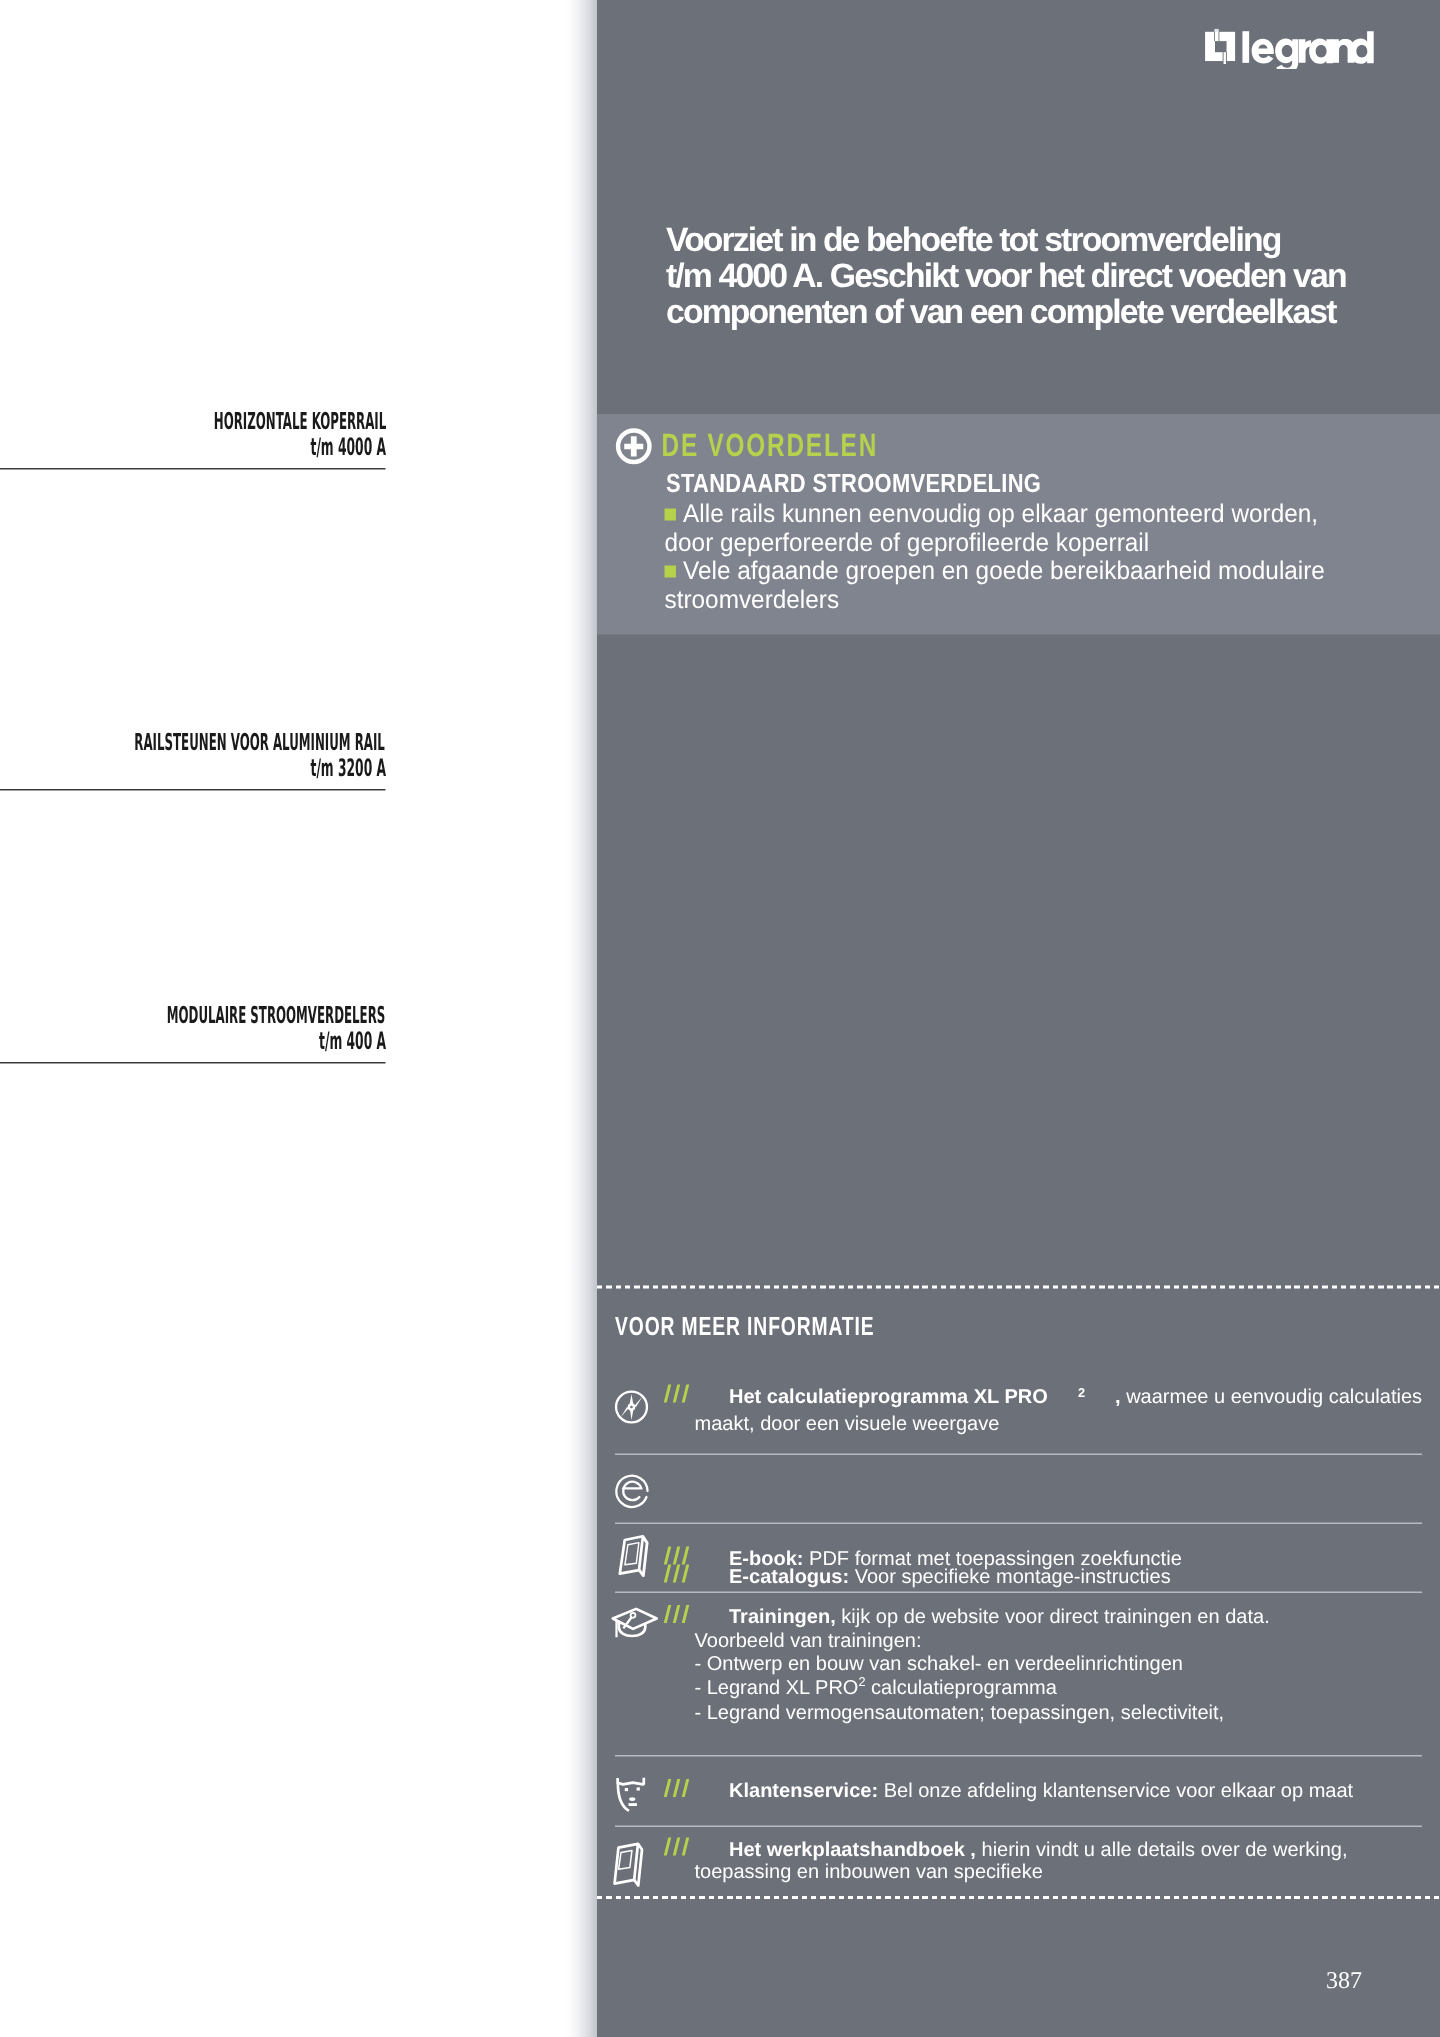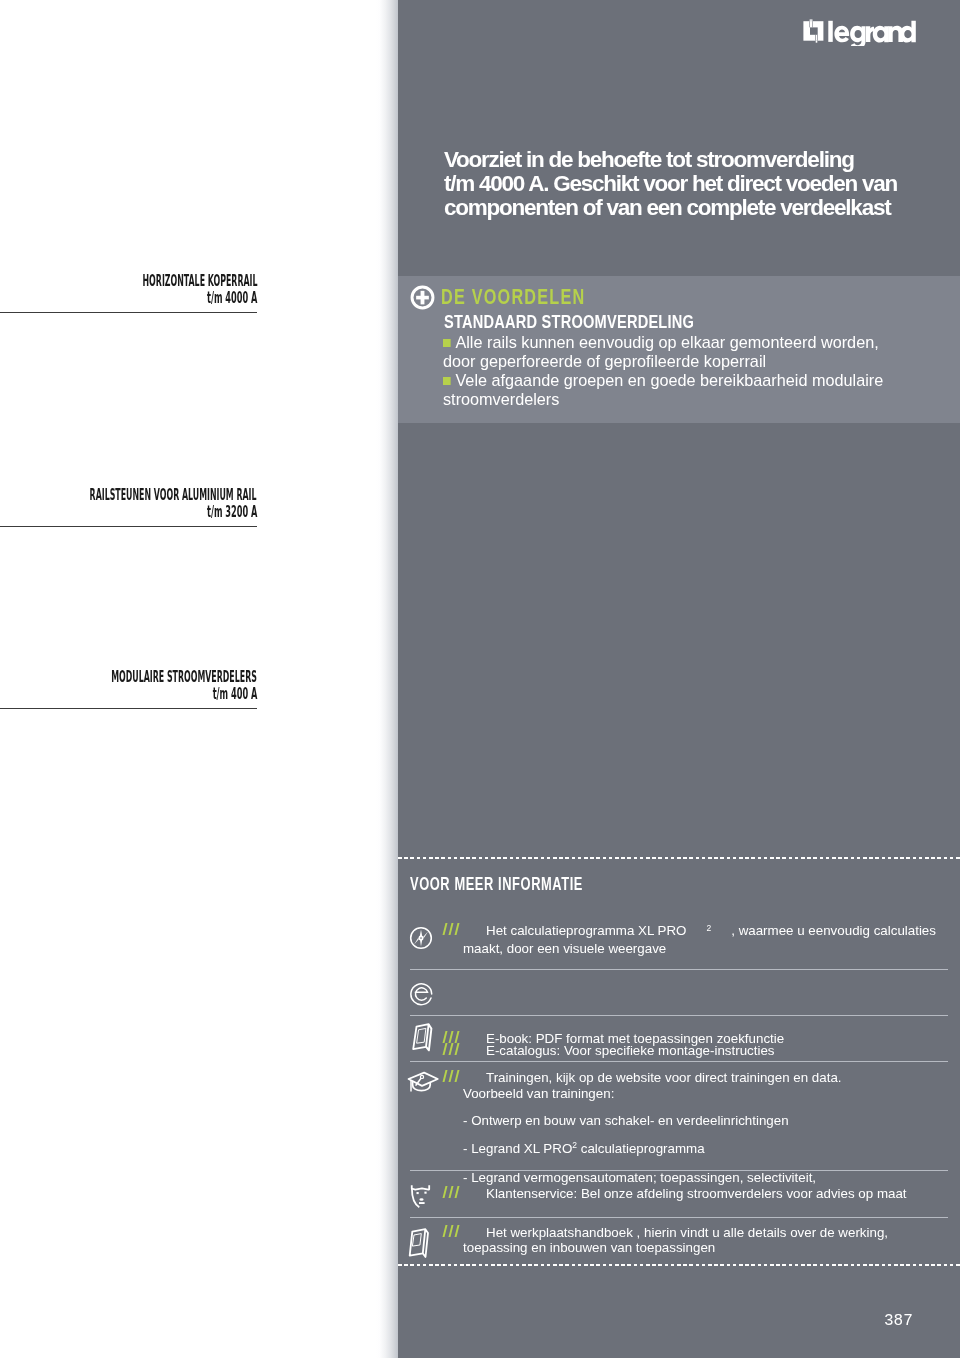--- a/index.html
+++ b/index.html
@@ -56,29 +56,29 @@
      transform:scaleX(0.735);transform-origin:left top;}
   .mi-rule{position:absolute;left:410px;width:538px;height:1.1px;background:#b6bac2;}
   .mi-icon{position:absolute;left:409px;}
   .mi-text{position:absolute;left:444px;color:#ffffff;font-family:"Liberation Sans",sans-serif;
      font-size:13.35px;line-height:15.5px;white-space:nowrap;}
   .mi-text div{white-space:nowrap;}
   .slash{display:inline-block;width:18.5px;height:12px;margin-right:3.5px;
      position:relative;top:0.2px;color:transparent;font-size:0;overflow:visible;}
   .slash i{position:absolute;top:0;width:2.2px;height:12px;background:#b6d14b;
      transform:skewX(-14deg);}
-  .bold{font-weight:normal;padding-left:20px;}
+  .bold{font-weight:bold;padding-left:20px;}
   .sup{font-size:8.5px;vertical-align:baseline;position:relative;top:-4.2px;}
   .ind{padding-left:19px;}
-  .ind2{padding-left:19px;margin-top:12px;}
+  .ind2{padding-left:19px;}
   .ind3{padding-left:28.5px;}
 
   
   .pageno{position:absolute;left:884px;top:1312px;color:#ffffff;font-size:16px;font-weight:normal;
-     font-family:Liberation Mono, monospace;}
+     font-family:Liberation Serif, serif;}
 </style>
 </head>
 <body>
 
 <div class="page">
 
   <div class="panel"></div>
   <div class="panel-shadow"></div>
   <div class="adv-band"></div>
 
@@ -205,30 +205,30 @@
 
   <svg class="mi-icon" style="top:1183px;left:408px;width:26px;height:28px;" viewBox="0 0 26 28">
     <path d="M3.75 2.3 L3.75 5.5 L7.3 6.6 L14.0 5.4 L20.5 6.6 L21.2 6.3 L21.2 2.2" fill="none" stroke="#fff" stroke-width="1.8" stroke-linejoin="round" stroke-linecap="butt"></path>
     <path d="M3.9 5.6 C3.9 13.0 5.1 20.6 11.3 24.2" fill="none" stroke="#fff" stroke-width="1.8" stroke-linecap="butt" stroke-linejoin="round"></path>
     <rect x="8.5" y="9.0" width="2.2" height="2.1" fill="#fff"></rect>
     <rect x="16.4" y="8.6" width="2.2" height="2.1" fill="#fff"></rect>
     <ellipse cx="13.5" cy="16.4" rx="2.1" ry="1.25" fill="#fff"></ellipse>
     <rect x="11.0" y="19.1" width="5.6" height="1.9" fill="#fff"></rect>
   </svg>
   <div class="mi-text" style="top:1186.2px;">
-    <div><span class="slash"><i style="left:0"></i><i style="left:6.2px"></i><i style="left:12.4px"></i></span><span class="bold">Klantenservice:</span><span> Bel onze afdeling stroomverdelers voor advies op maat</span></div>
+    <div><span class="slash"><i style="left:0"></i><i style="left:6.2px"></i><i style="left:12.4px"></i></span><span class="bold">Klantenservice:</span><span> Bel onze afdeling klantenservice voor elkaar op maat</span></div>
   </div>
   <div class="mi-rule" style="top:1216.5px;"></div>
 
   <svg class="mi-icon" style="top:1226px;left:408px;width:26px;height:32px;" viewBox="0 0 26 32">
     <path d="M4.3 5.7 L17.3 3.2 L14.8 27.3 L1.7 29.7 Z" fill="none" stroke="#fff" stroke-width="1.8" stroke-linejoin="round"></path>
     <path d="M17.3 3.2 L20.0 7.0 L17.5 31.0 L14.8 27.3" fill="none" stroke="#fff" stroke-width="1.8" stroke-linejoin="round"></path>
     <path d="M6.0 9.0 L13.3 7.6 L11.9 19.0 L4.4 20.1 Z" fill="none" stroke="#fff" stroke-width="1.0" stroke-linejoin="round"></path>
   </svg>
   <div class="mi-text" style="top:1224.5px;">
     <div><span class="slash"><i style="left:0"></i><i style="left:6.2px"></i><i style="left:12.4px"></i></span><span class="bold">Het werkplaatshandboek ,</span><span> hierin vindt u alle details over de werking,</span></div>
-    <div class="ind">toepassing en inbouwen van toepassingen</div>
+    <div class="ind">toepassing en inbouwen van specifieke</div>
   </div>
 
   <div class="dashed" style="top:1263.7px;"></div>
 
   <div class="pageno">387</div>
 </div>
 
 </body></html>

